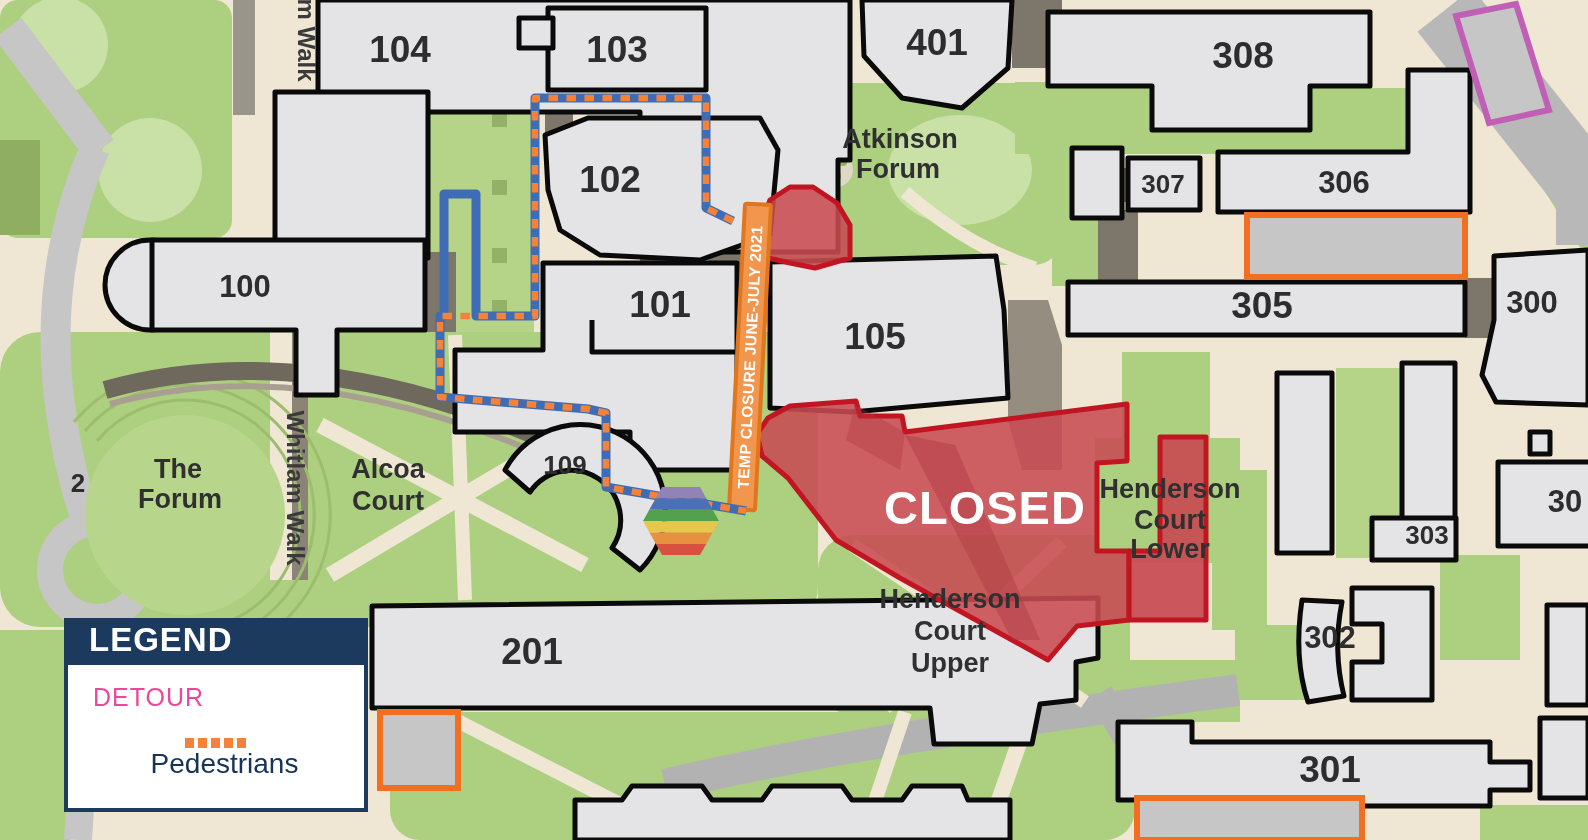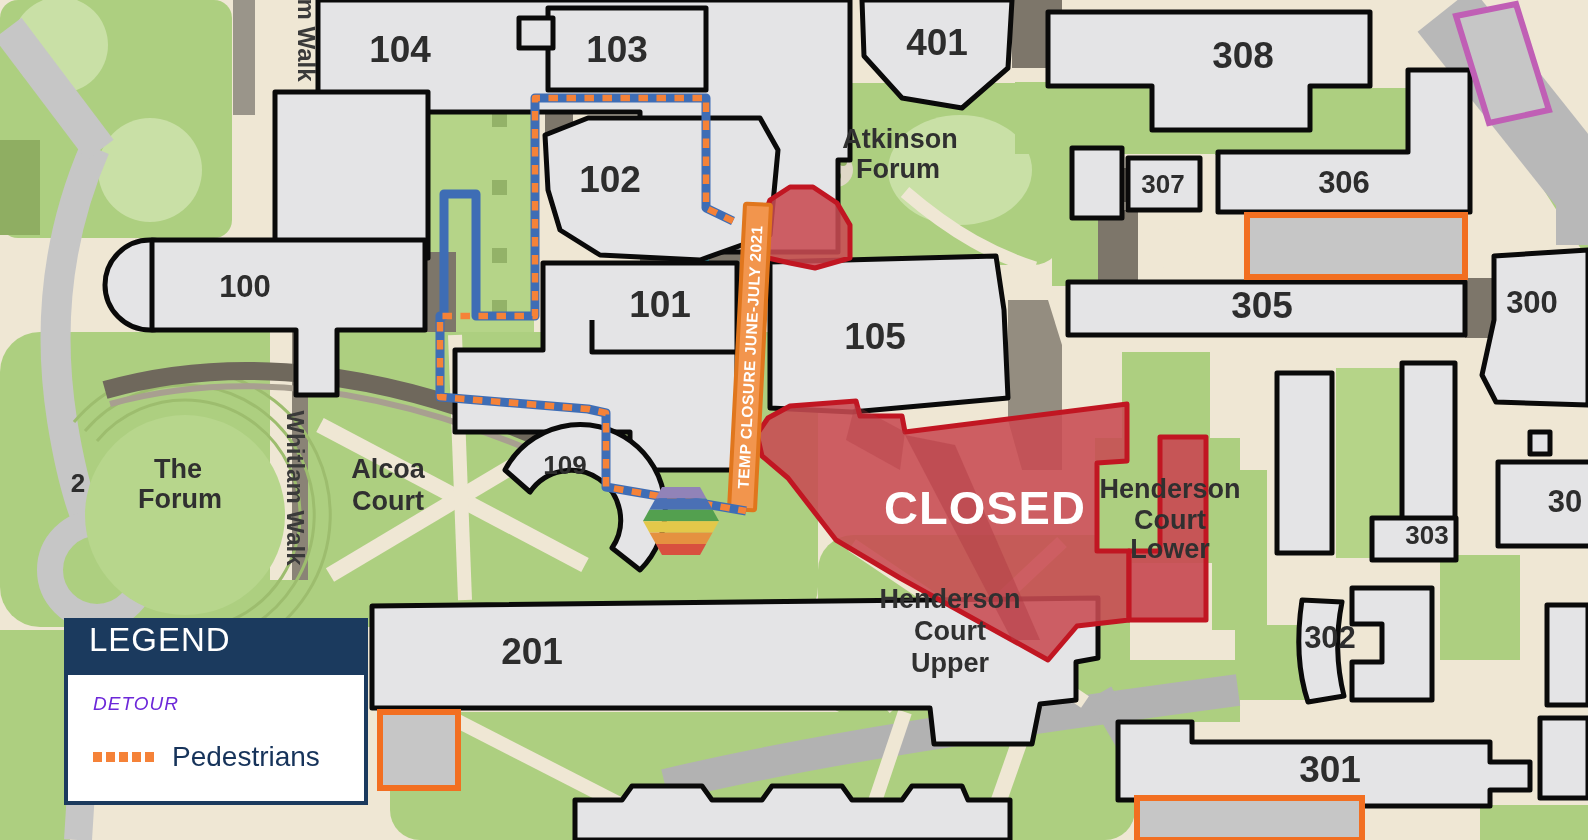--- a/index.html
+++ b/index.html
@@ -8,26 +8,26 @@
   svg{position:absolute;left:0;top:0;}
   svg text{font-family:"Liberation Sans",sans-serif;text-anchor:middle;}
   .bnum{font-size:31px;font-weight:700;fill:#2d2d2d;}
   .bnum-lg{font-size:37px;font-weight:700;fill:#2d2d2d;}
   .bnum-sm{font-size:26px;font-weight:700;fill:#2d2d2d;}
   .area{font-size:27px;font-weight:700;fill:#303030;}
   .closed-t{font-size:47px;font-weight:800;fill:#ffffff;letter-spacing:1px;}
   .banner-t{font-size:15.5px;font-weight:700;fill:#ffffff;letter-spacing:.5px;}
   .walk-t{font-size:24px;font-weight:700;fill:#3a3a3a;}
   .legend{position:absolute;left:64px;top:618px;width:304px;z-index:5;}
-  .legend-header{background:#1b3a5e;color:#fff;font-size:33px;font-weight:400;
-                 letter-spacing:1px;padding:3px 0 16px 25px;}
+  .legend-header{background:#1b3a5e;color:#fff;font-size:33px;font-weight:700;
+                 letter-spacing:1px;padding:3px 0 6px 25px;}
   .legend-body{background:#fff;border:4px solid #1b3a5e;border-top:none;
                padding:18px 8px 28px 25px;}
-  .legend-section{color:#6d28d9;font-size:19px;letter-spacing:1px;font-style:italic;}
-  .legend-item{display:flex;align-items:center;margin-top:26px;color:#16335a;font-size:28px;}
+  .legend-section{color:#ec4899;font-size:25px;letter-spacing:1px;}
+  .legend-item{display:flex;align-items:center;margin-top:26px;color:#16335a;font-size:28px;flex-direction:column;}
   .swatch{width:62px;height:10px;margin-right:17px;flex:0 0 auto;}
   .swatch.dotted{background:repeating-linear-gradient(90deg,#f58238 0 9px,transparent 9px 13px);}
   .swatch.solid{background:#3e6db5;border-radius:2px;}
 </style>
 </head>
 <body>
 
 <div class="stage">
 <svg viewBox="0 0 1588 840" width="1588" height="840">
 

